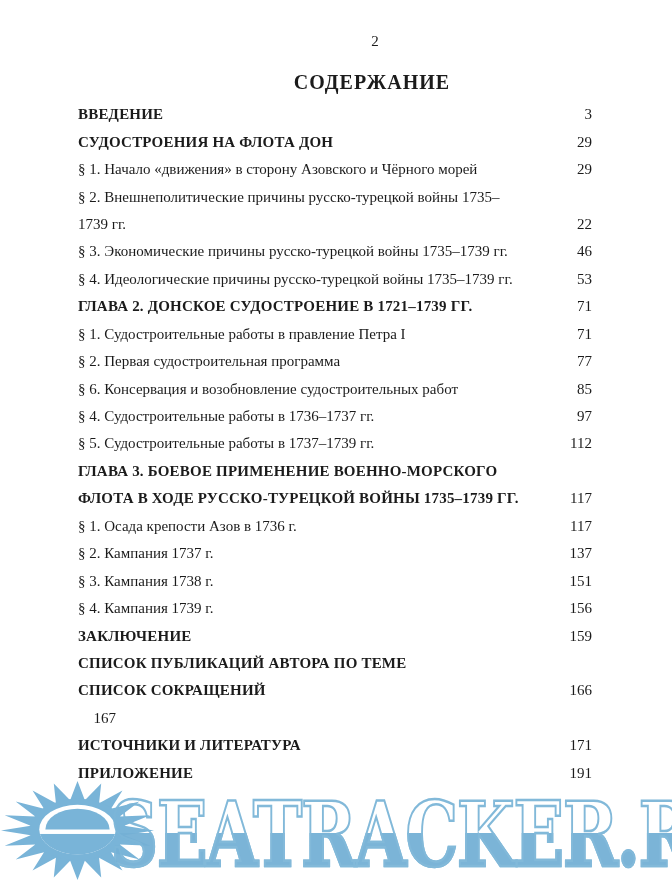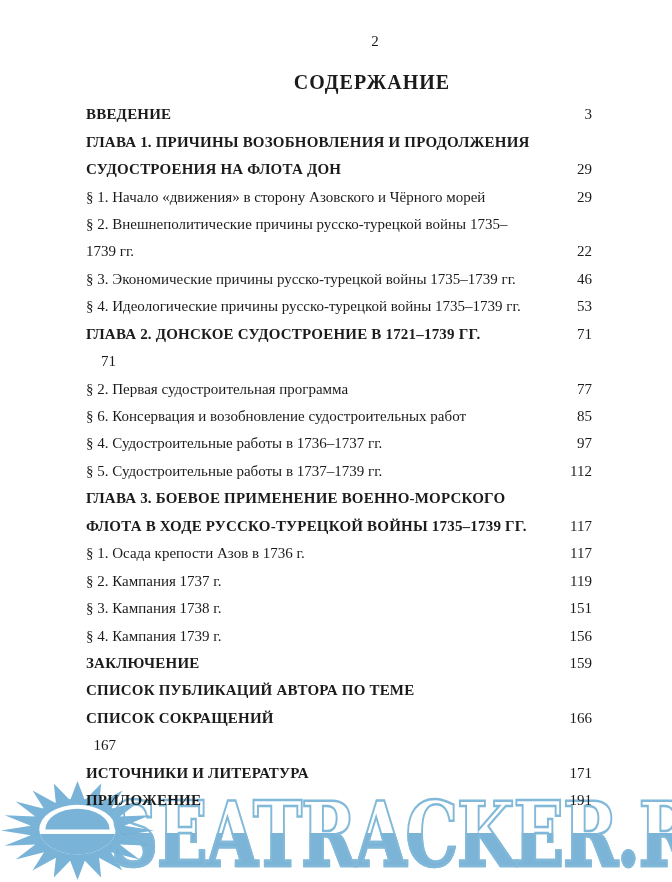--- a/index.html
+++ b/index.html
@@ -24,21 +24,21 @@
     text-align:center; font-size:20px; font-weight:bold; letter-spacing:1px;
   }
   .toc-list {
     position:absolute; top:101px; left:78px; right:80px;
   }
   .toc-row {
     height:27.45px;
     display:flex; justify-content:space-between; align-items:center;
     font-size:15px; line-height:17px;
   }
-  .toc-row .entry-text { white-space:nowrap;margin-left:8px; }
+  .toc-row .entry-text { white-space:nowrap; }
   .toc-row .entry-page { margin-left:8px; text-align:right; min-width:30px; }
   .toc-row.bold .entry-text { font-weight:bold; letter-spacing:0.2px; }
   
   .watermark { position:absolute; inset:0; z-index:1; }
   .wm-text {
     position:absolute; left:110px; top:790px;
     font-family:"DejaVu Serif", serif;
     font-weight:bold;
     font-size:89px; line-height:1; letter-spacing:-2px;
     white-space:nowrap;
@@ -74,24 +74,20 @@
 
   <div class="content">
     <div class="page-number">2</div>
     <div class="toc-title">СОДЕРЖАНИЕ</div>
     <div class="toc-list">
         <div class="toc-row bold">
     <span class="entry-text">ВВЕДЕНИЕ</span>
     <span class="entry-page">3</span>
   </div>
         <div class="toc-row bold">
-    <span class="entry-text">ГЛАВА 1. ПРИЧИНЫ ВОЗОБНОВЛЕНИЯ И ПРОДОЛЖЕНИЯ</span>
-    <span class="entry-page"></span>
-  </div>
-        <div class="toc-row bold">
     <span class="entry-text">СУДОСТРОЕНИЯ НА ФЛОТА ДОН</span>
     <span class="entry-page">29</span>
   </div>
         <div class="toc-row">
     <span class="entry-text">§ 1. Начало «движения» в сторону Азовского и Чёрного морей</span>
     <span class="entry-page">29</span>
   </div>
         <div class="toc-row">
     <span class="entry-text">§ 2. Внешнеполитические причины русско-турецкой войны 1735–</span>
     <span class="entry-page"></span>
@@ -106,20 +102,21 @@
   </div>
         <div class="toc-row">
     <span class="entry-text">§ 4. Идеологические причины русско-турецкой войны 1735–1739 гг.</span>
     <span class="entry-page">53</span>
   </div>
         <div class="toc-row bold">
     <span class="entry-text">ГЛАВА 2. ДОНСКОЕ СУДОСТРОЕНИЕ В 1721–1739 ГГ.</span>
     <span class="entry-page">71</span>
   </div>
         <div class="toc-row">
+    <span class="entry-text">§ 1. Судостроительные работы в правление Петра I</span>
     <span class="entry-page">71</span>
   </div>
         <div class="toc-row">
     <span class="entry-text">§ 2. Первая судостроительная программа</span>
     <span class="entry-page">77</span>
   </div>
         <div class="toc-row">
     <span class="entry-text">§ 6. Консервация и возобновление судостроительных работ</span>
     <span class="entry-page">85</span>
   </div>
@@ -138,21 +135,21 @@
         <div class="toc-row bold">
     <span class="entry-text">ФЛОТА В ХОДЕ РУССКО-ТУРЕЦКОЙ ВОЙНЫ 1735–1739 ГГ.</span>
     <span class="entry-page">117</span>
   </div>
         <div class="toc-row">
     <span class="entry-text">§ 1. Осада крепости Азов в 1736 г.</span>
     <span class="entry-page">117</span>
   </div>
         <div class="toc-row">
     <span class="entry-text">§ 2. Кампания 1737 г.</span>
-    <span class="entry-page">119</span>
+    <span class="entry-page">137</span>
   </div>
         <div class="toc-row">
     <span class="entry-text">§ 3. Кампания 1738 г.</span>
     <span class="entry-page">151</span>
   </div>
         <div class="toc-row">
     <span class="entry-text">§ 4. Кампания 1739 г.</span>
     <span class="entry-page">156</span>
   </div>
         <div class="toc-row bold">

